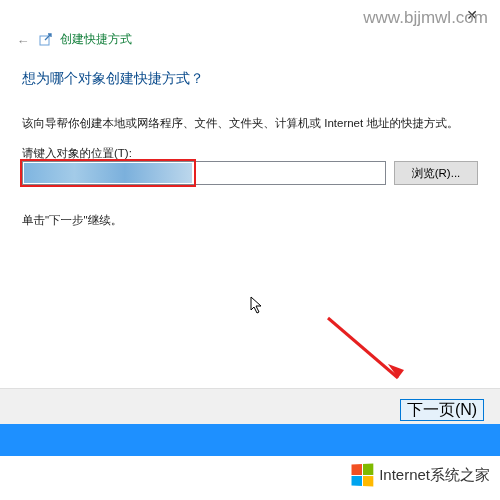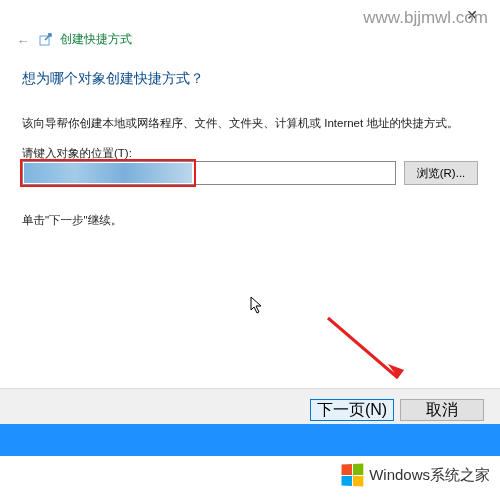--- a/index.html
+++ b/index.html
@@ -13,21 +13,21 @@
     .header-title { font-size: 12px; color: #15803d; }
     .content { padding: 16px 22px 0 22px; }
     .main-heading { color: #0a4b8c; font-size: 14px; font-weight: 400; margin-bottom: 26px; }
     .desc { color: #222; font-size: 11.5px; line-height: 1.6; margin-bottom: 14px; }
     .label { color: #222; font-size: 11.5px; }
     .input-row { display: flex; align-items: stretch; gap: 8px; margin-bottom: 28px; position: relative; }
     .input-wrap { position: relative; flex: 1; }
     .location-input { width: 100%; height: 24px; border: 1px solid #828790; padding: 2px 4px; font-size: 12px; background: #fff; }
     .input-highlight { position: absolute; left: -2px; top: -2px; width: 176px; height: 28px; border: 2.5px solid #e62020; pointer-events: none; }
     .input-blur { position: absolute; left: 2px; top: 2px; width: 168px; height: 20px; background: linear-gradient(90deg, #7fb5e0 0%, #a3cbe8 30%, #7bb0dc 60%, #bcd7ec 100%); pointer-events: none; }
-    .browse-btn { width: 74px; height: 24px; border: 1px solid #adadad; background: #e1e1e1; font-size: 11.5px; cursor: pointer; }
+    .browse-btn { width: 84px; height: 24px; border: 1px solid #adadad; background: #e1e1e1; font-size: 11.5px; cursor: pointer; }
     .instruction { color: #222; font-size: 11.5px; }
     .cursor { position: absolute; left: 250px; top: 296px; pointer-events: none; }
     .arrow { position: absolute; left: 320px; top: 310px; pointer-events: none; }
     .button-bar { position: absolute; left: 0; right: 0; top: 388px; padding: 10px 16px; border-top: 1px solid #dfdfdf; background: #f0f0f0; display: flex; justify-content: flex-end; gap: 6px; }
     .dlg-btn { width: 84px; height: 22px; border: 1px solid #adadad; background: #e1e1e1; font-size: 16px; cursor: pointer; }
     .dlg-btn.primary { border: 1px solid #0078d7; background: #e5f1fb; }
     .blue-band { position: absolute; left: 0; right: 0; top: 424px; height: 32px; background: #1e90ff; }
     .watermark { position: absolute; right: 10px; bottom: 14px; display: flex; align-items: center; gap: 6px; color: #333; font-size: 15px; }
     .watermark-url { position: absolute; right: 12px; top: 8px; font-size: 17px; color: #999; }
     .win-logo { width: 22px; height: 22px; display: grid; grid-template-columns: 1fr 1fr; grid-template-rows: 1fr 1fr; gap: 1px; transform: perspective(40px) rotateY(-8deg); }
@@ -76,28 +76,27 @@
     <path d="M1 1 L1 14 L4 11 L7 17 L9 16 L6 10 L11 10 Z" fill="#fff" stroke="#000" stroke-width="1"></path>
   </svg>
 
   <svg class="arrow" width="100" height="90">
     <line x1="8" y1="8" x2="78" y2="68" stroke="#e62020" stroke-width="3"></line>
     <polygon points="78,68 68,54 84,60" fill="#e62020"></polygon>
   </svg>
 
   <div class="button-bar">
     <button class="dlg-btn primary">下一页(N)</button>
-    <button class="dlg-btn">取消</button>
   </div>
 
   <div class="blue-band"></div>
 
   <div class="watermark">
     <span class="win-logo">
         <span></span>
         <span></span>
         <span></span>
         <span></span>
       </span>
-    <span><span>Windows</span><span>系统之家</span></span>
+    <span><span>Internet</span><span>系统之家</span></span>
   </div>
 
 </div>
 
 </body></html>

